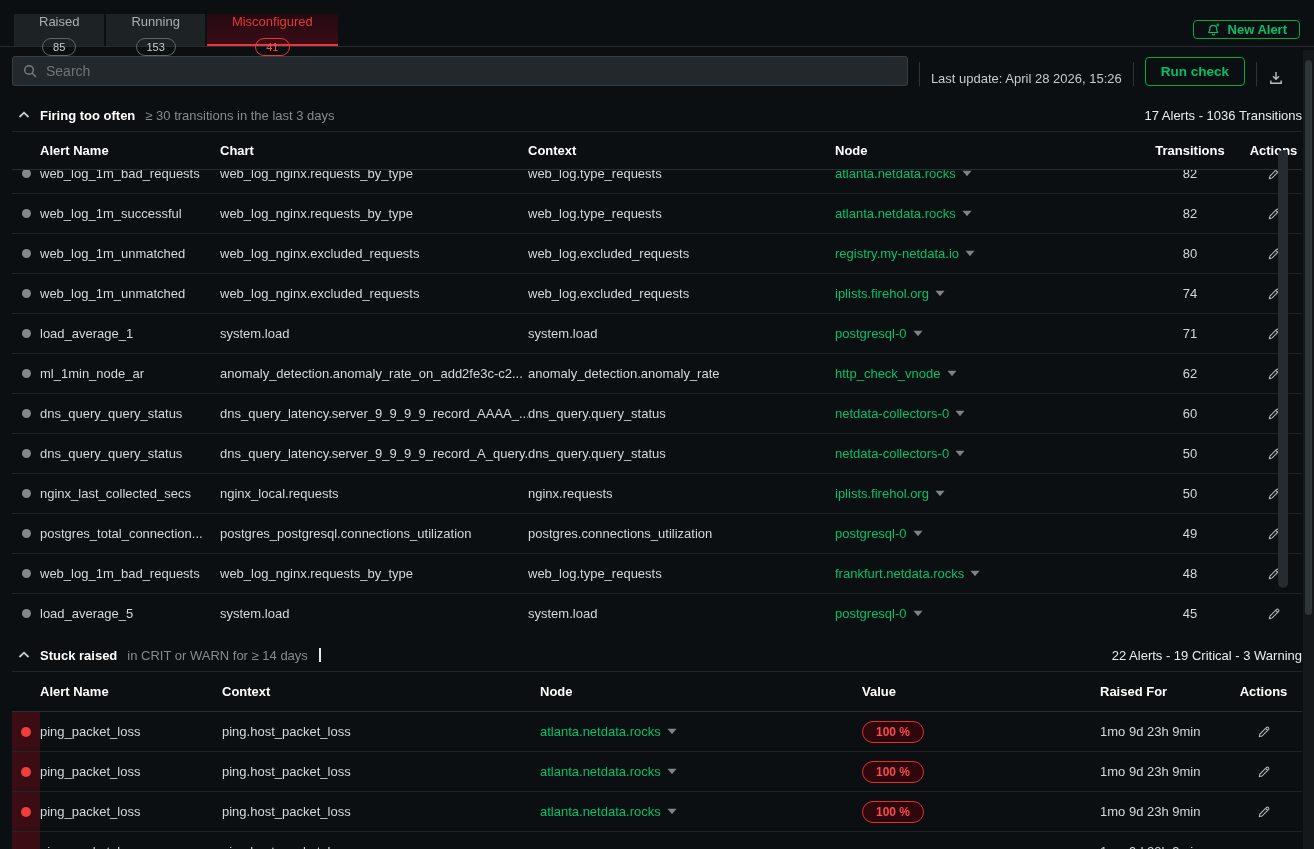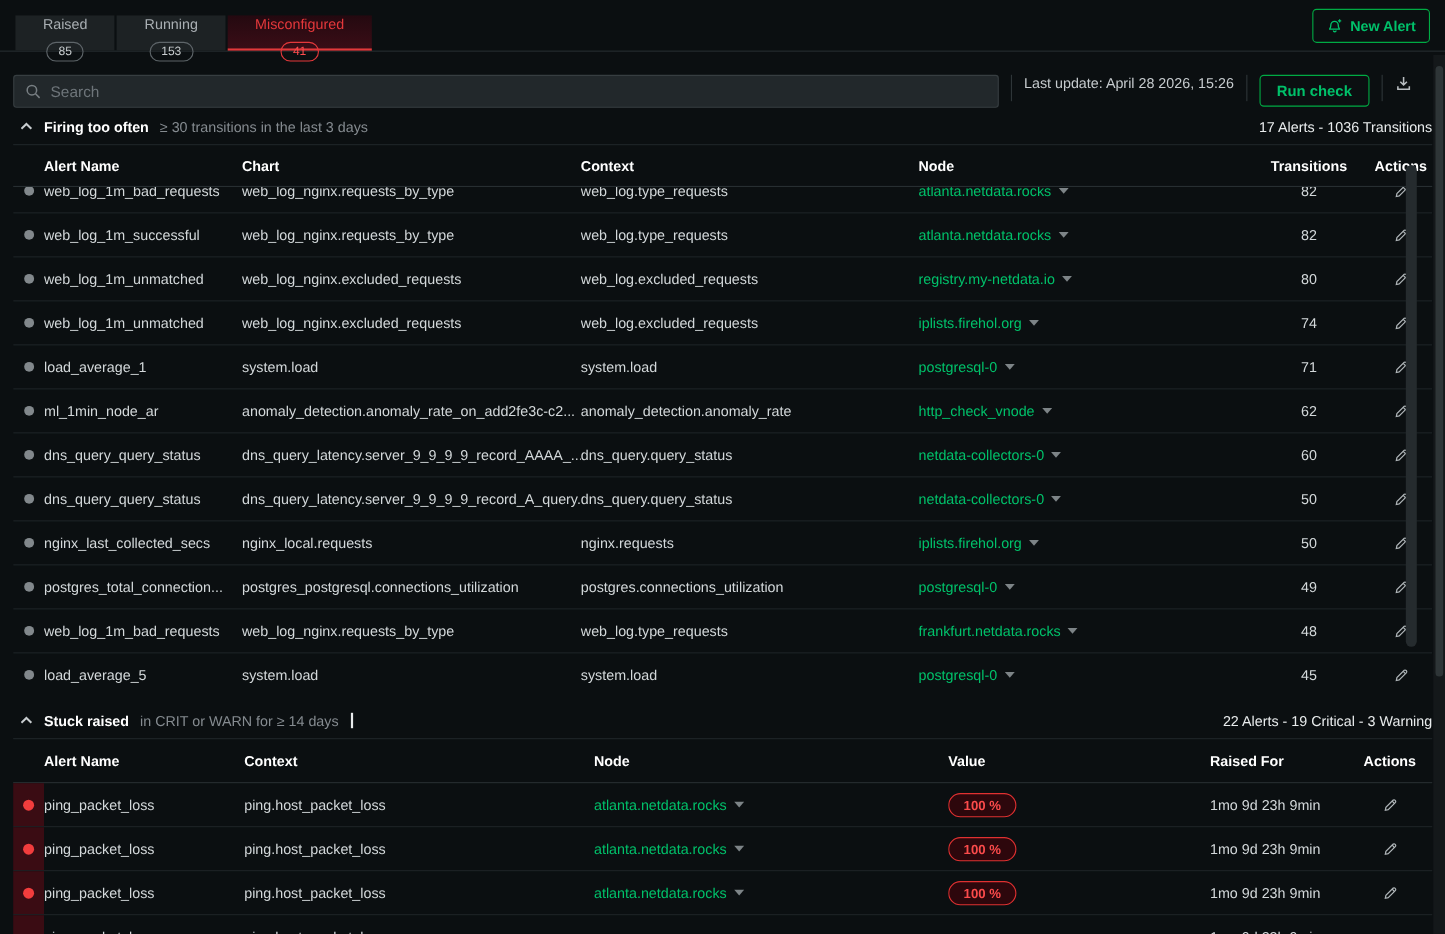--- a/index.html
+++ b/index.html
@@ -9,27 +9,27 @@
     font-family:"Liberation Sans","DejaVu Sans",sans-serif;
     color:#d3d8da; font-size:13px; position:relative;
   }
   
   .tabbar { display:flex; align-items:flex-end; padding:14px 14px 0 14px; height:46px; }
   .tab { height:32px; display:flex; align-items:center; gap:9px; padding:0 25px;
          background:#1d2224; color:#a9afb3; border-bottom:2px solid transparent; cursor:pointer; margin-right:2px;flex-direction:column; }
   .tab-badge { border:1px solid #5e6569; color:#c7ccce; border-radius:10px; font-size:11px; padding:1px 10px; line-height:14px; }
   .tab.active { background:linear-gradient(180deg,#240910,#3a0d16); color:#e5383b; border-bottom:2px solid #e5383b; }
   .tab.active .tab-badge { border-color:#e5383b; color:#ff4d4f; }
-  .new-alert { margin-left:auto; margin-bottom:7px; height:31px; display:flex; align-items:center; gap:7px;
+  .new-alert { margin-left:auto; margin-bottom:7px; height:19px; display:flex; align-items:center; gap:7px;
                border:1px solid #00ab44; border-radius:4px; color:#00c16a; padding:0 12px;
                font-size:13px; font-weight:700; background:transparent; cursor:pointer; }
   .hdivider { height:1px; background:#262d30; width:100%; }
   
   .content { padding:0 12px; position:relative; }
-  .toolbar { display:flex; align-items:flex-start; margin-top:21px; height:18px; }
+  .toolbar { display:flex; align-items:flex-end; margin-top:21px; height:18px; }
   .searchbox { flex:1; height:30px; background:#22282b; border:1px solid #373e41; border-radius:3px;
                display:flex; align-items:center; gap:9px; padding:0 10px; }
   .searchbox input { background:transparent; border:none; outline:none; color:#d6dadd; font-size:14px; width:100%;
                      font-family:"Liberation Sans","DejaVu Sans",sans-serif; }
   .searchbox input::placeholder { color:#6e757a; }
   .vsep { width:1px; height:24px; background:#2e3538; margin:0 11px; flex:none; }
   .last-update { color:#c6cbce; white-space:nowrap; }
   .run-check { height:29px; border:1px solid #00ab44; color:#00c16a; border-radius:4px; background:transparent;
                padding:0 15px; font-size:13.5px; font-weight:700; cursor:pointer; }
   .icon-btn { background:none; border:none; color:#b9bec1; cursor:pointer; display:flex; align-items:center; margin-right:18px; }

